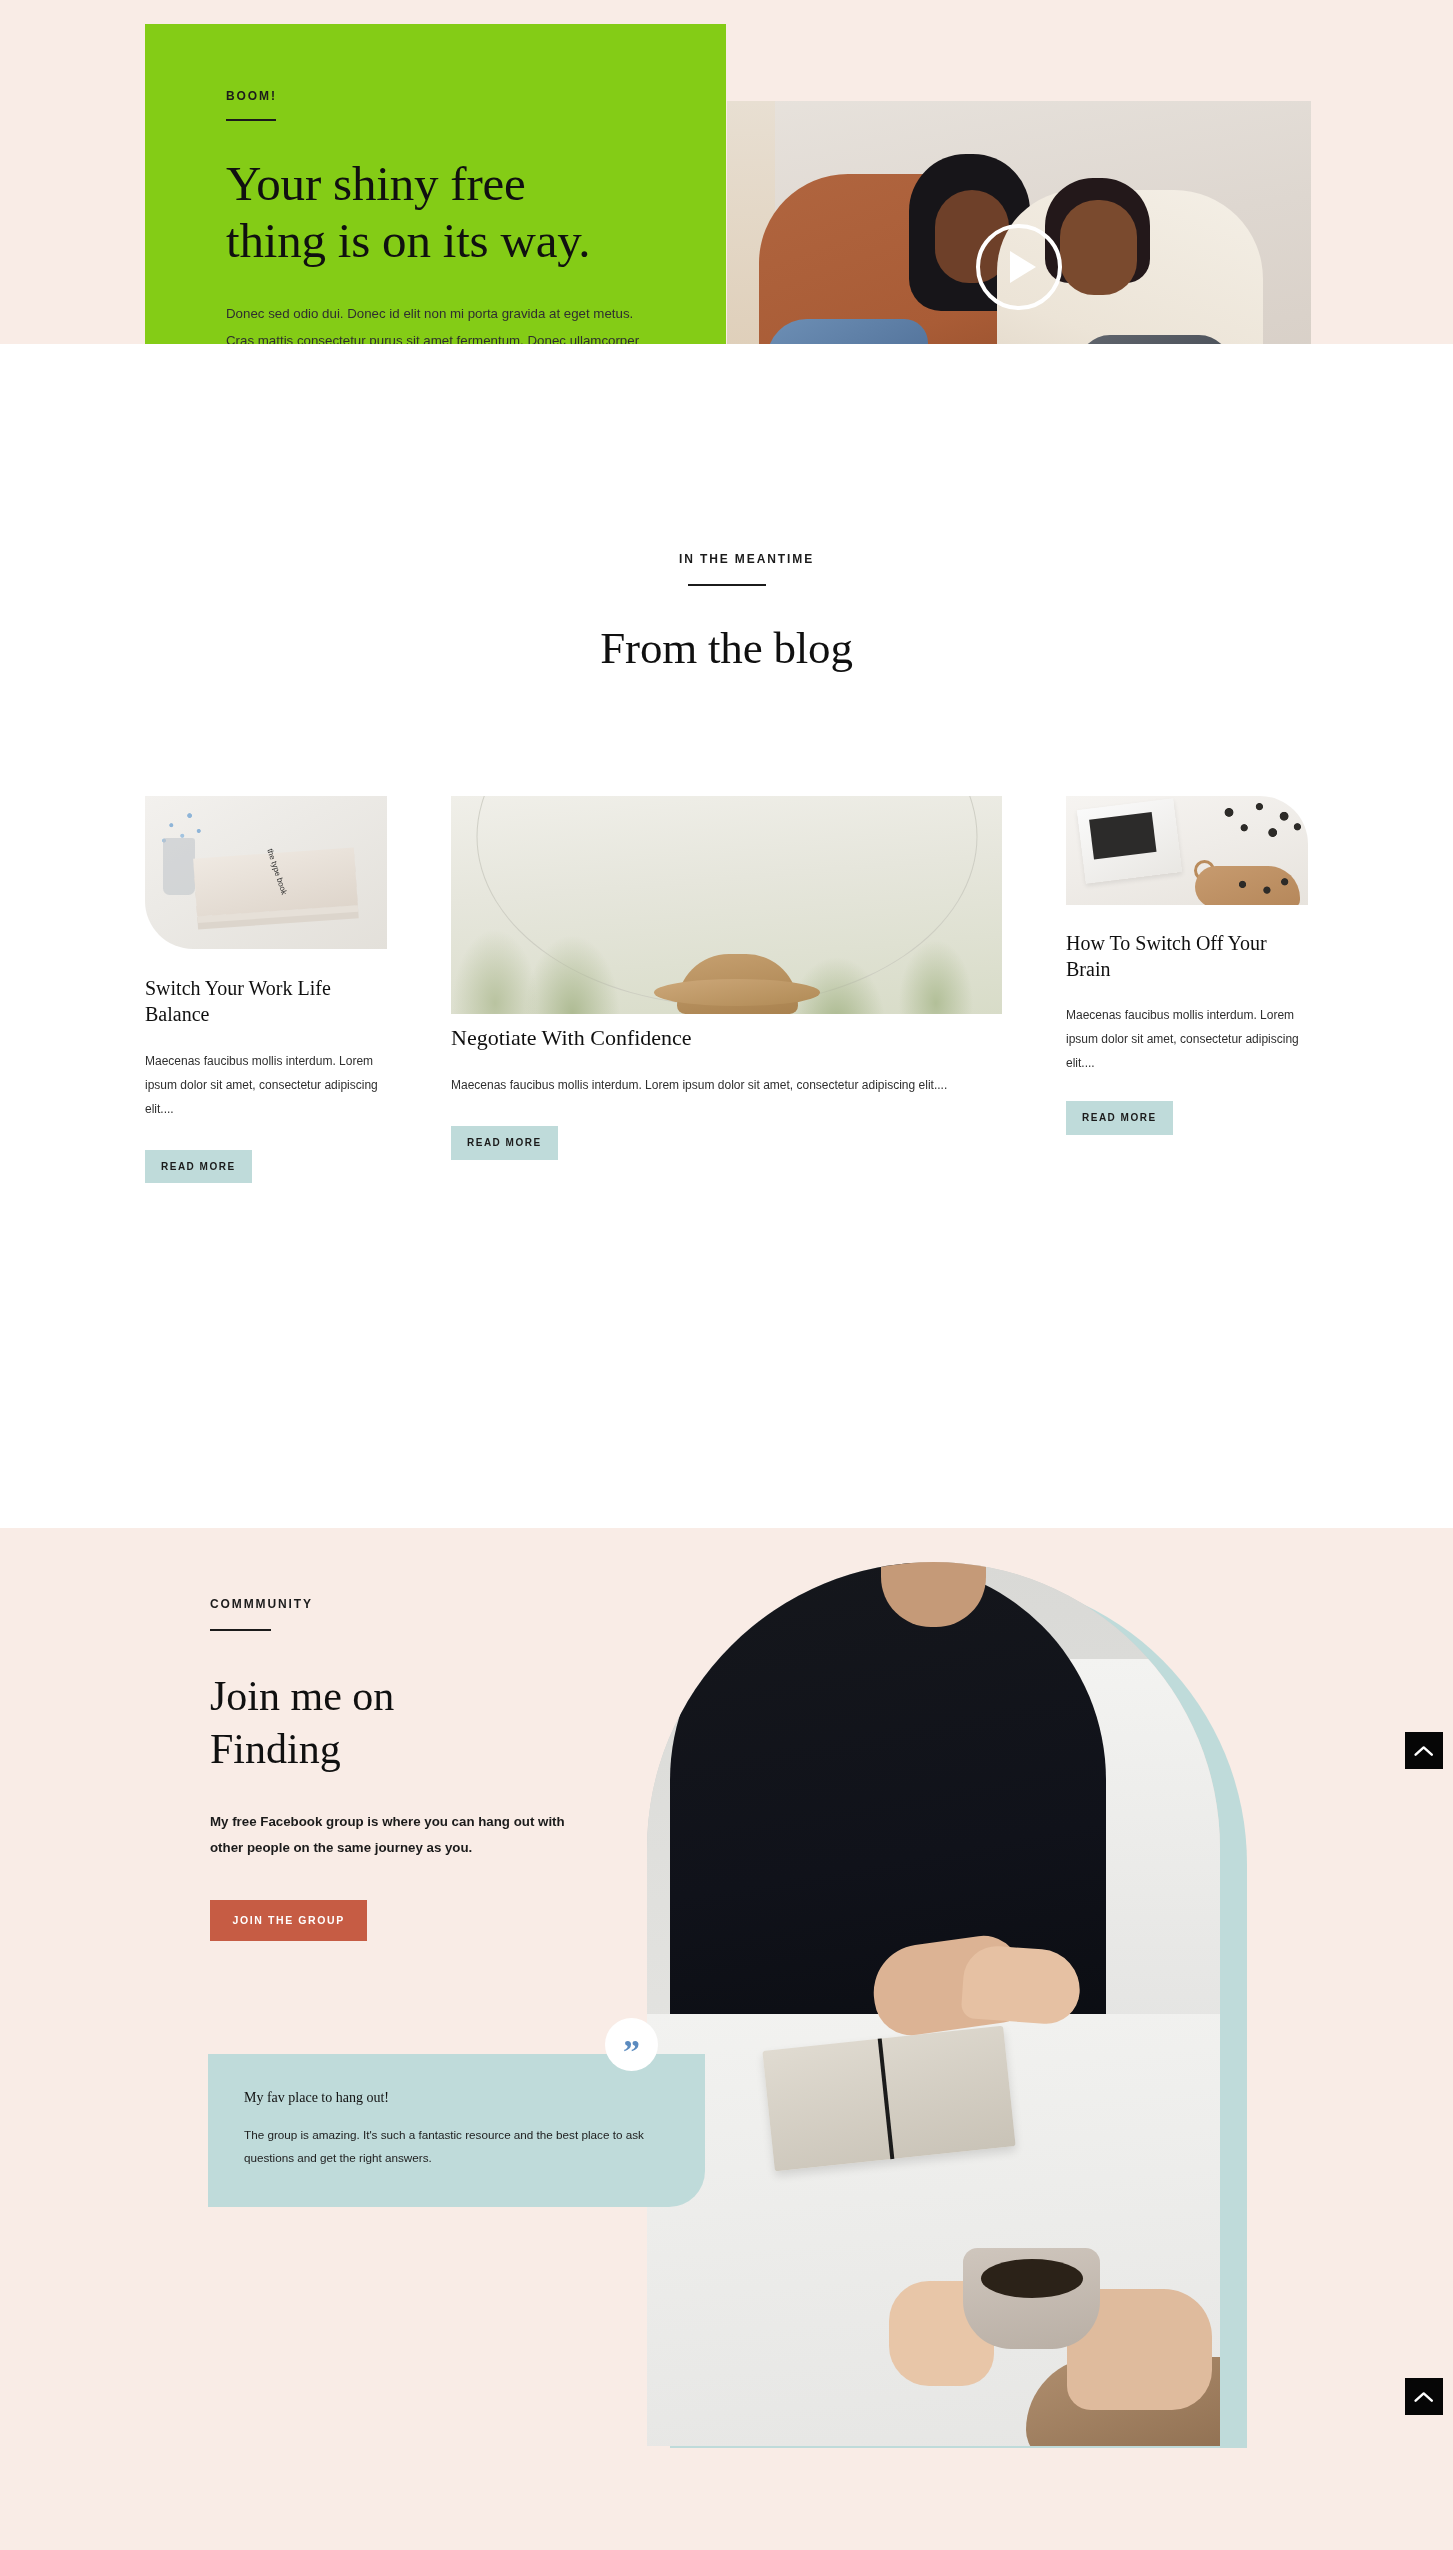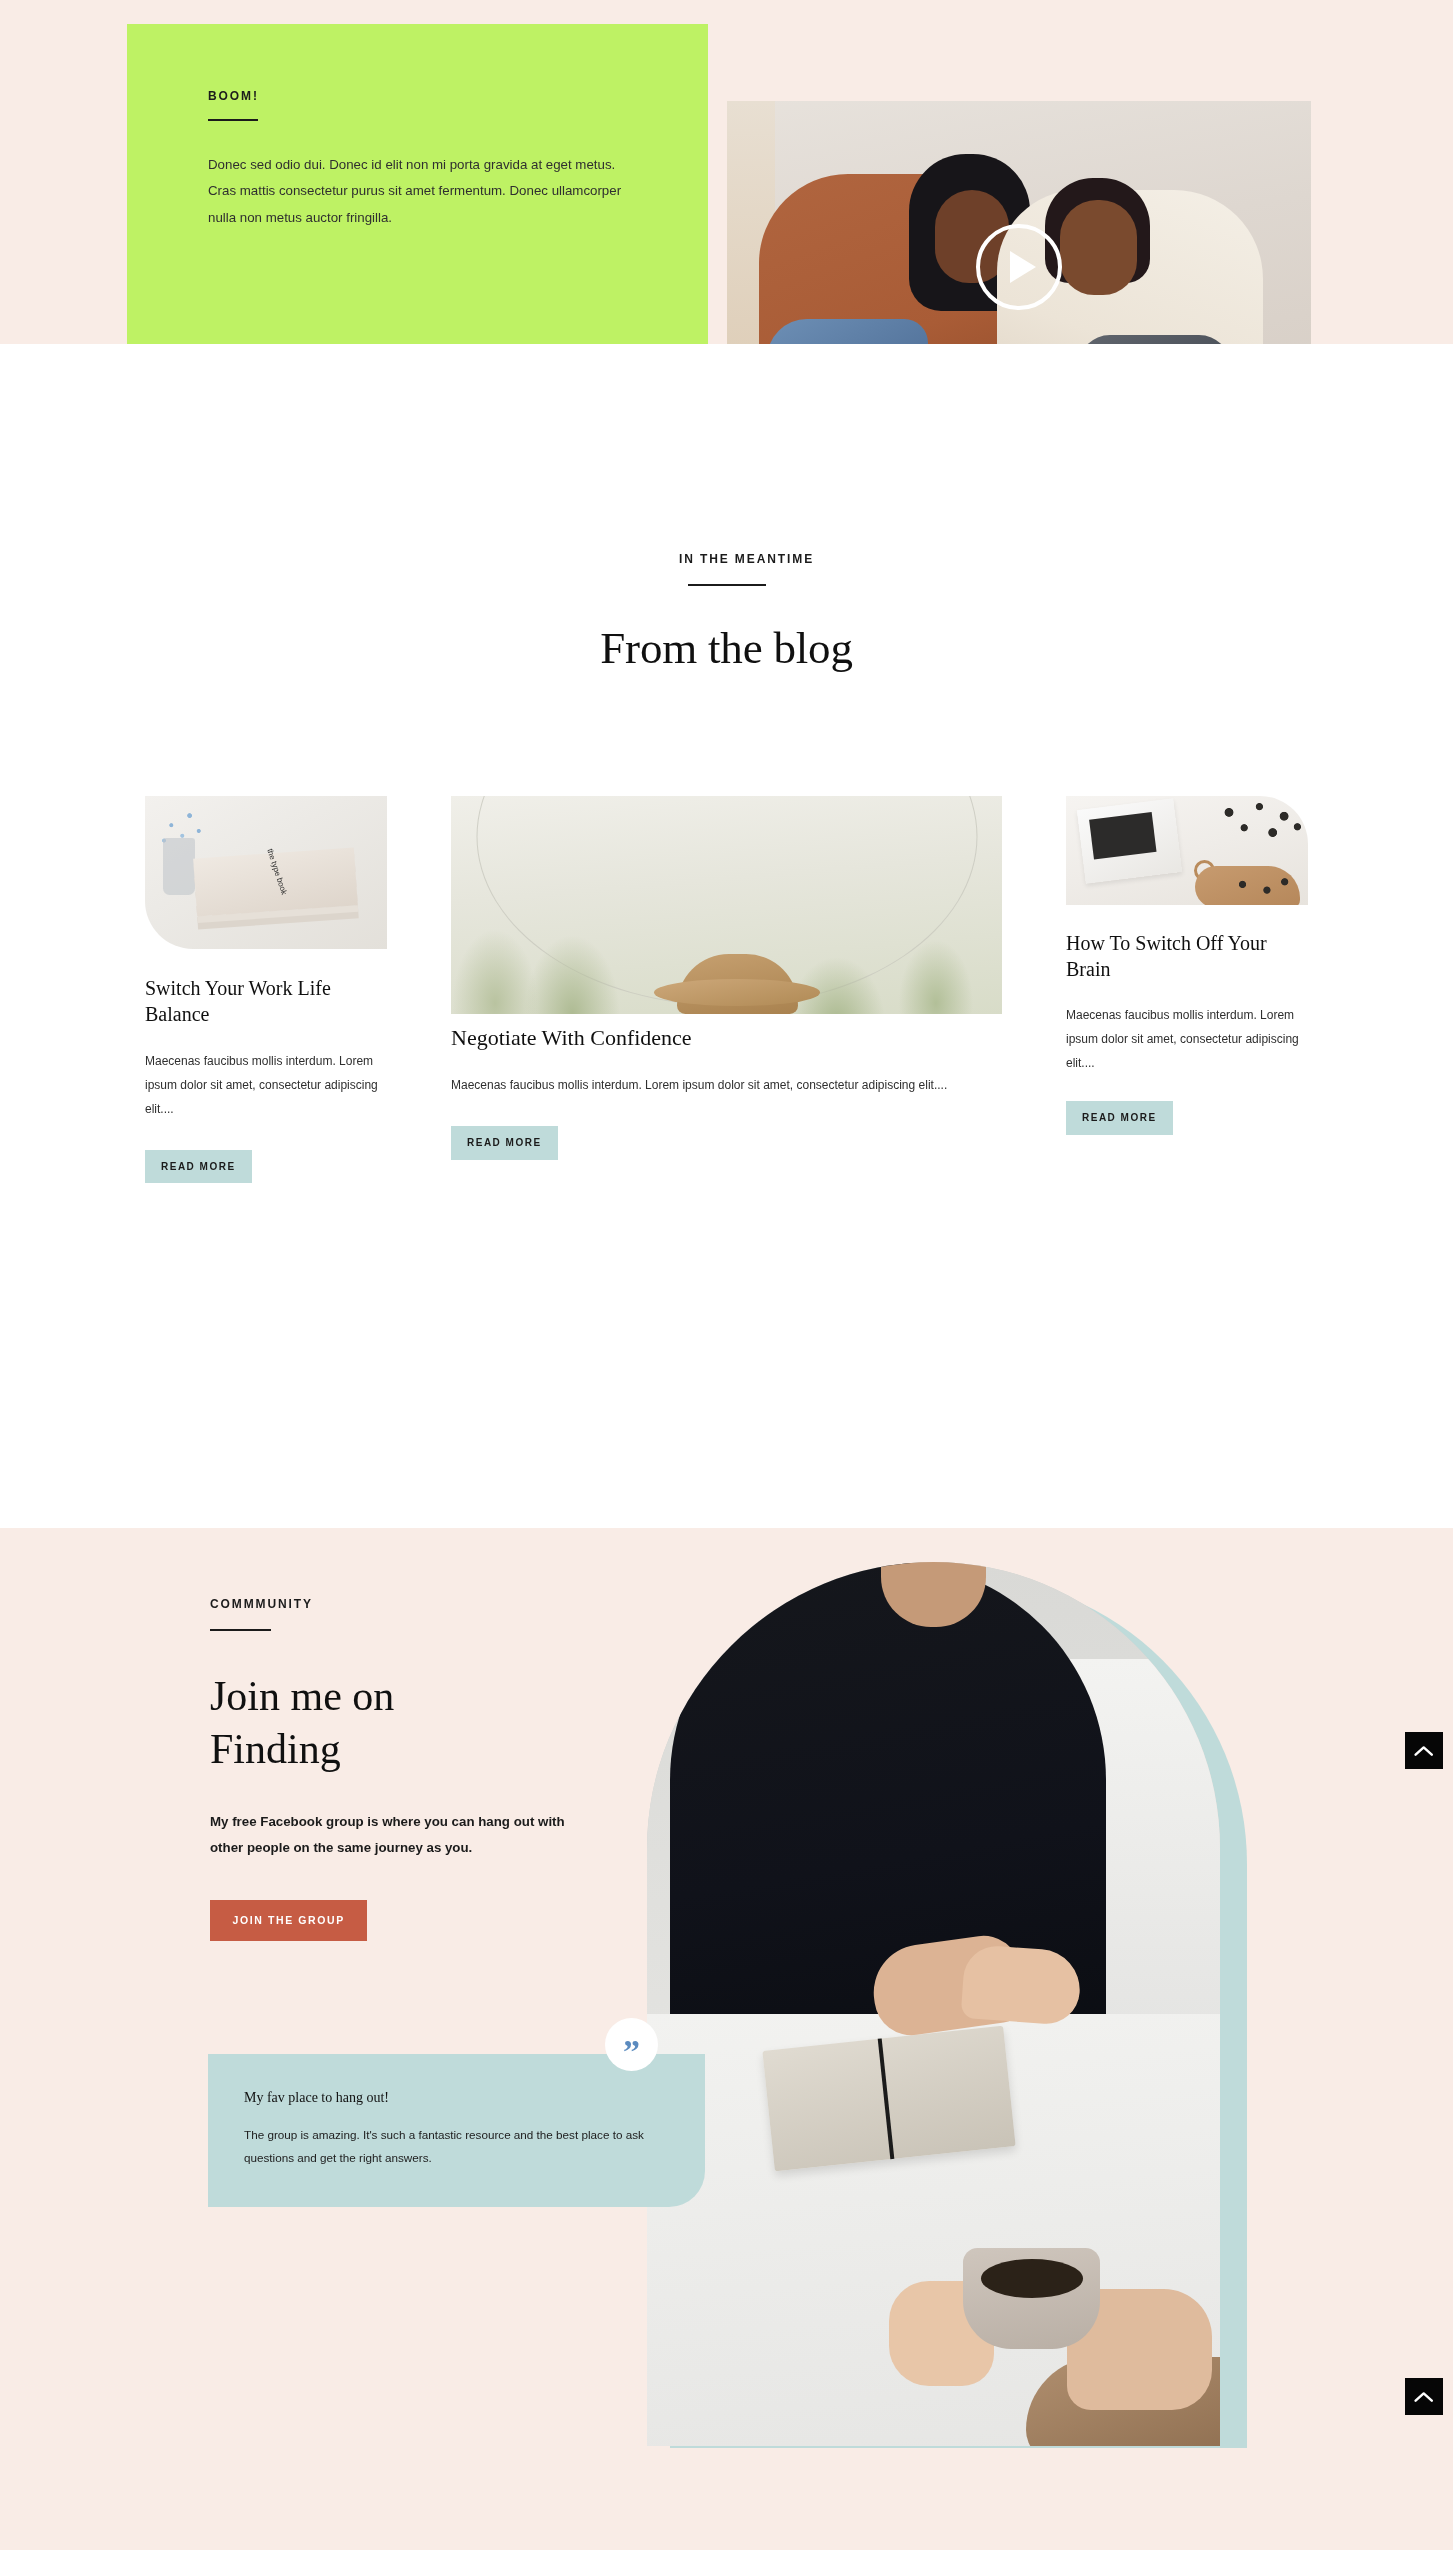--- a/index.html
+++ b/index.html
@@ -17,23 +17,23 @@
 
   
   .hero-band {
     position: absolute;
     left: 0; top: 0;
     width: 1453px; height: 344px;
     background: #f9ece6;
   }
   .hero-card {
     position: absolute;
-    left: 127px; top: 24px;
+    left: 145px; top: 24px;
     width: 581px; height: 404px;
-    background: #bef264;
+    background: #84cc16;
   }
   .hero-inner { padding: 65px 81px 0 81px; }
 
   .eyebrow {
     font-size: 12px;
     letter-spacing: 1.9px;
     font-weight: 700;
     color: #1b1b1b;
     text-transform: uppercase;
   }
@@ -459,20 +459,24 @@
 <body>
 
 <div class="page">
 
   <div class="hero-band"></div>
 
   <div class="hero-card">
     <div class="hero-inner">
       <div class="eyebrow">BOOM!</div>
       <div class="eyebrow-rule"></div>
+      <h1 class="hero-title">
+        <span>Your shiny free</span><br>
+        <span>thing is on its way.</span>
+      </h1>
       <p class="hero-body">Donec sed odio dui. Donec id elit non mi porta gravida at eget metus. Cras mattis consectetur purus sit amet fermentum. Donec ullamcorper nulla non metus auctor fringilla.</p>
     </div>
   </div>
 
   <div class="hero-video">
     <div class="hv-sky"></div>
     <div class="hv-wall-l"></div>
     <div class="hv-floor"></div>
     <div class="hv-p1">
       <div class="hv-p1-jeans"></div>

